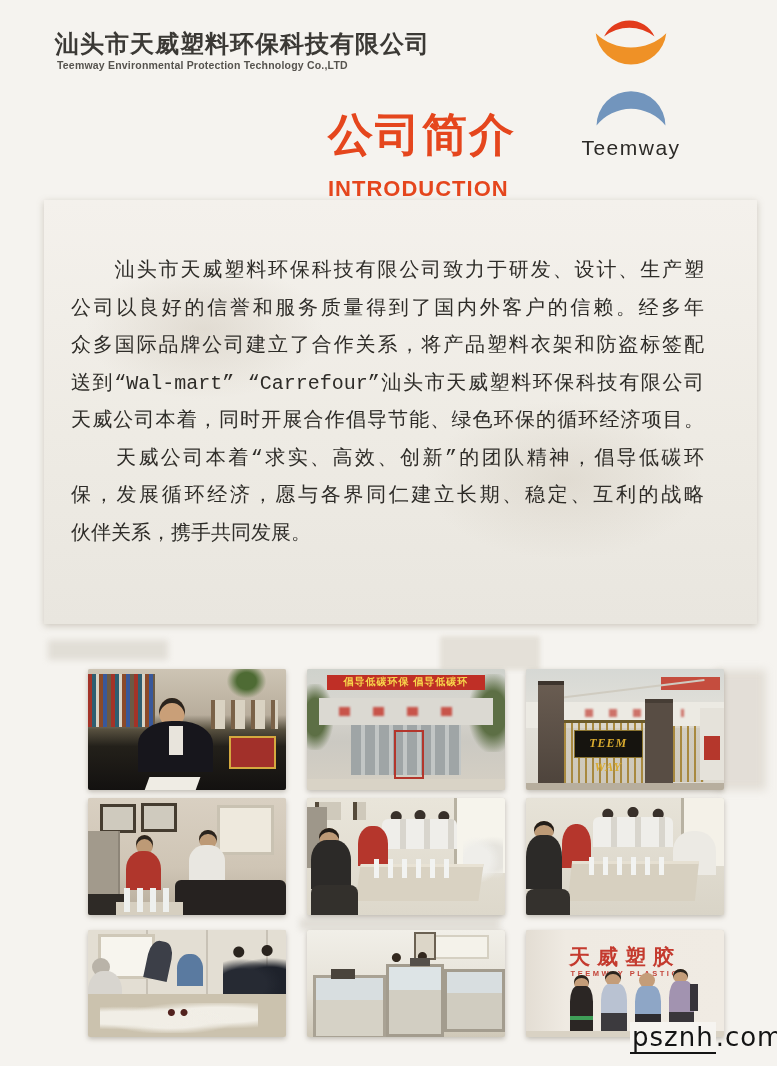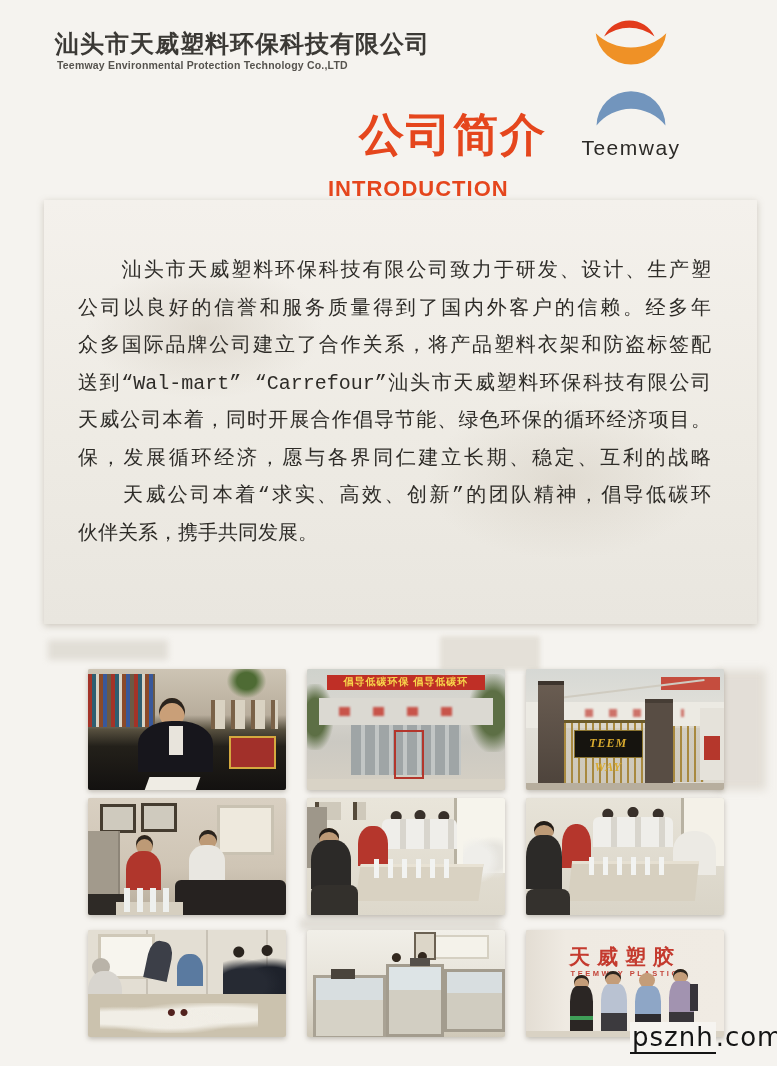--- a/index.html
+++ b/index.html
@@ -8,27 +8,27 @@
   .abs{position:absolute;}
   .ph{position:absolute;}
   
   .company-cn{left:55px;top:28px;font-size:24px;font-weight:bold;color:#3b3935;letter-spacing:1px;}
   .company-en{left:57px;top:59px;font-size:10.5px;color:#56534e;letter-spacing:.2px;font-weight:bold;}
   
   .logo{left:566px;top:8px;width:130px;text-align:center;}
   .logo-brand{font-size:21px;color:#2c2a27;letter-spacing:1.5px;margin-top:-2px;}
   
   .title-block{left:328px;top:110px;}
-  .title-cn{font-size:45px;font-weight:bold;letter-spacing:2px;line-height:1.1;margin-left:31px;}
+  .title-cn{font-size:45px;font-weight:bold;letter-spacing:2px;line-height:1.1;}
   .title-en{font-size:22px;font-weight:bold;letter-spacing:1px;margin-top:16px;}
   
   .panel{left:44px;top:200px;width:713px;height:424px;
          background:linear-gradient(180deg,#f4f1ec 0%,#eeebe4 55%,#e9e6df 100%);
          box-shadow:0 2px 7px rgba(130,118,98,.35);}
-  .intro-text{left:78px;top:252px;width:633px;
+  .intro-text{left:71px;top:252px;width:633px;
               font-family:"Liberation Mono","DejaVu Sans Mono",monospace;}
   .tline{font-size:20px;height:37.5px;line-height:37.5px;color:#2e2c28;
          text-align:justify;text-align-last:justify;}
   .tline--end{text-align-last:left;}
   
   .photo{position:absolute;overflow:hidden;background:#d8d4cb;border-radius:2px;
          box-shadow:0 2px 5px rgba(95,85,70,.35);}
   .ghost{position:absolute;pointer-events:none;}
   
   .watermark{left:630px;top:1022px;font-size:26px;color:#141414;
@@ -61,22 +61,22 @@
     <div class="ghost" style="left:40px;top:60px;width:240px;height:140px;background:radial-gradient(ellipse,rgba(196,186,170,.35),transparent 70%);"></div>
     <div class="ghost" style="left:380px;top:200px;width:280px;height:160px;background:radial-gradient(ellipse,rgba(196,186,170,.3),transparent 70%);"></div>
   </div>
 
   <div class="abs intro-text">
     <div class="tline">　　汕头市天威塑料环保科技有限公司致力于研发、设计、生产塑</div>
     <div class="tline">公司以良好的信誉和服务质量得到了国内外客户的信赖。经多年</div>
     <div class="tline">众多国际品牌公司建立了合作关系，将产品塑料衣架和防盗标签配</div>
     <div class="tline">送到“Wal-mart” “Carrefour”汕头市天威塑料环保科技有限公司</div>
     <div class="tline">天威公司本着，同时开展合作倡导节能、绿色环保的循环经济项目。</div>
+    <div class="tline">　　天威公司本着“求实、高效、创新”的团队精神，倡导低碳环</div>
     <div class="tline">保，发展循环经济，愿与各界同仁建立长期、稳定、互利的战略</div>
-    <div class="tline">　　天威公司本着“求实、高效、创新”的团队精神，倡导低碳环</div>
     <div class="tline tline--end">伙伴关系，携手共同发展。</div>
   </div>
 
   <div class="ghost" style="left:440px;top:636px;width:100px;height:34px;background:#e4e0d8;filter:blur(2px);border-radius:3px;"></div>
   <div class="ghost" style="left:48px;top:640px;width:120px;height:20px;background:rgba(190,182,168,.35);filter:blur(3px);"></div>
   <div class="ghost" style="left:716px;top:670px;width:50px;height:120px;background:rgba(185,175,160,.3);filter:blur(4px);"></div>
   <div class="ghost" style="left:300px;top:918px;width:200px;height:12px;background:rgba(180,172,158,.3);filter:blur(3px);"></div>
 
   <div class="photo" style="left:88px;top:669px;width:198px;height:121px;">
     <div class="ph" style="inset:0;background:linear-gradient(180deg,#cdc4b4 0%,#b8ad9c 38%,#57503f 50%,#23201a 64%,#131110 100%);"></div>

